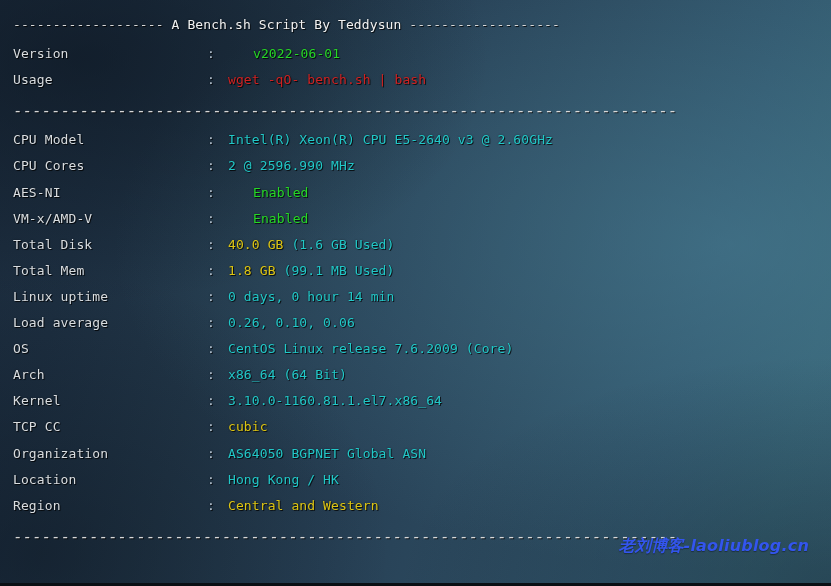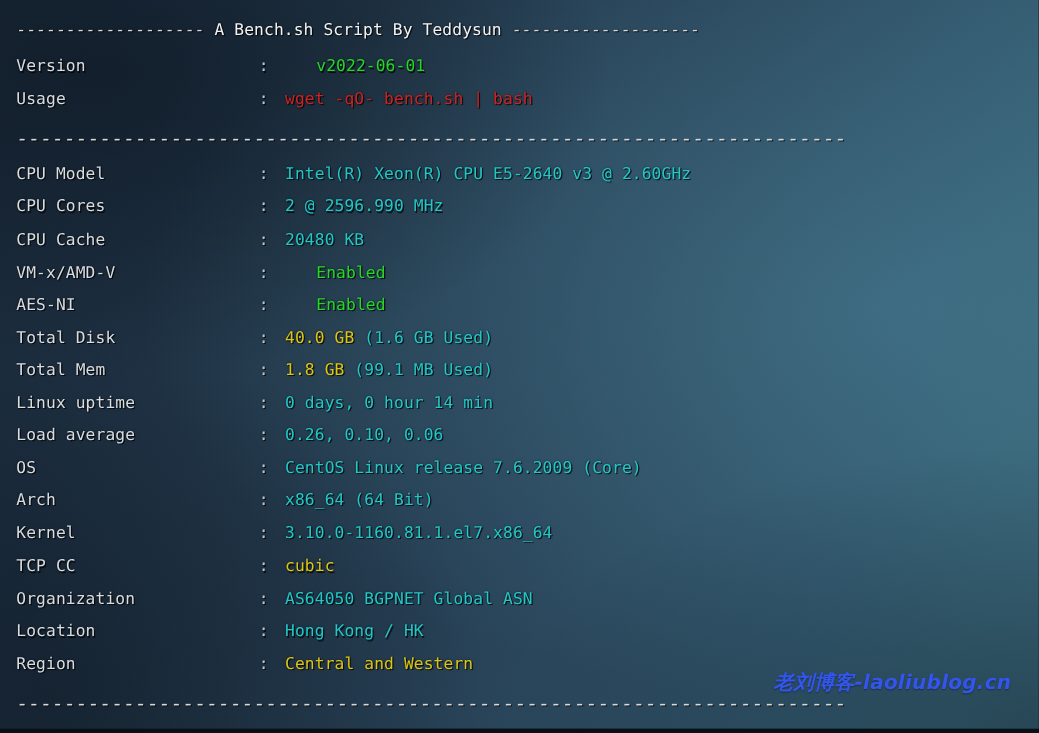--- a/index.html
+++ b/index.html
@@ -134,25 +134,24 @@
     <div class="blank"></div>
 
     <div class="sep">----------------------------------------------------------------------</div>
 
     <div class="blank-sm"></div>
 
     <div class="line row"><span class="k">CPU Model</span><span class="colon">:</span><span class="v-cyan">Intel(R) Xeon(R) CPU E5-2640 v3 @ 2.60GHz</span></div>
 
     <div class="line row"><span class="k">CPU Cores</span><span class="colon">:</span><span class="v-cyan">2 @ 2596.990 MHz</span></div>
 
-    <div class="line row"><span class="k">CPU Cache</span><span class="colon">:</span><span class="v-cyan">20480 KB</span></div>
+
+    <div class="line row"><span class="k">AES-NI</span><span class="colon">:</span><span class="v-green">Enabled</span></div>
 
     <div class="line row"><span class="k">VM-x/AMD-V</span><span class="colon">:</span><span class="v-green">Enabled</span></div>
-
-    <div class="line row"><span class="k">AES-NI</span><span class="colon">:</span><span class="v-green">Enabled</span></div>
 
     <div class="line row"><span class="k">Total Disk</span><span class="colon">:</span><span class="v-yellow">40.0 GB</span><span class="v-cyan"> (1.6 GB Used)</span></div>
 
     <div class="line row"><span class="k">Total Mem</span><span class="colon">:</span><span class="v-yellow">1.8 GB</span><span class="v-cyan"> (99.1 MB Used)</span></div>
 
     <div class="line row"><span class="k">Linux uptime</span><span class="colon">:</span><span class="v-cyan">0 days, 0 hour 14 min</span></div>
 
     <div class="line row"><span class="k">Load average</span><span class="colon">:</span><span class="v-cyan">0.26, 0.10, 0.06</span></div>
 
     <div class="line row"><span class="k">OS</span><span class="colon">:</span><span class="v-cyan">CentOS Linux release 7.6.2009 (Core)</span></div>

